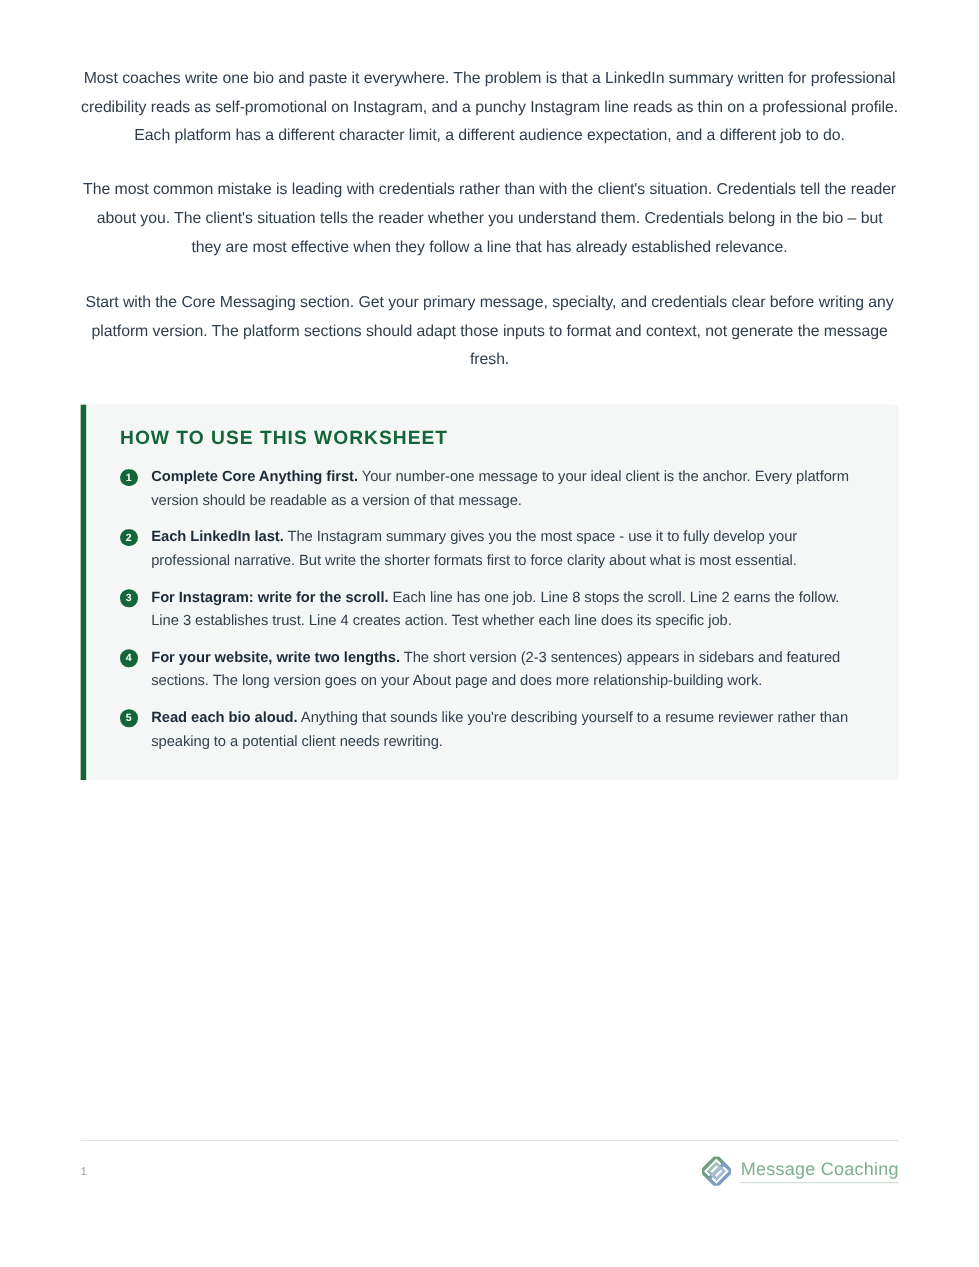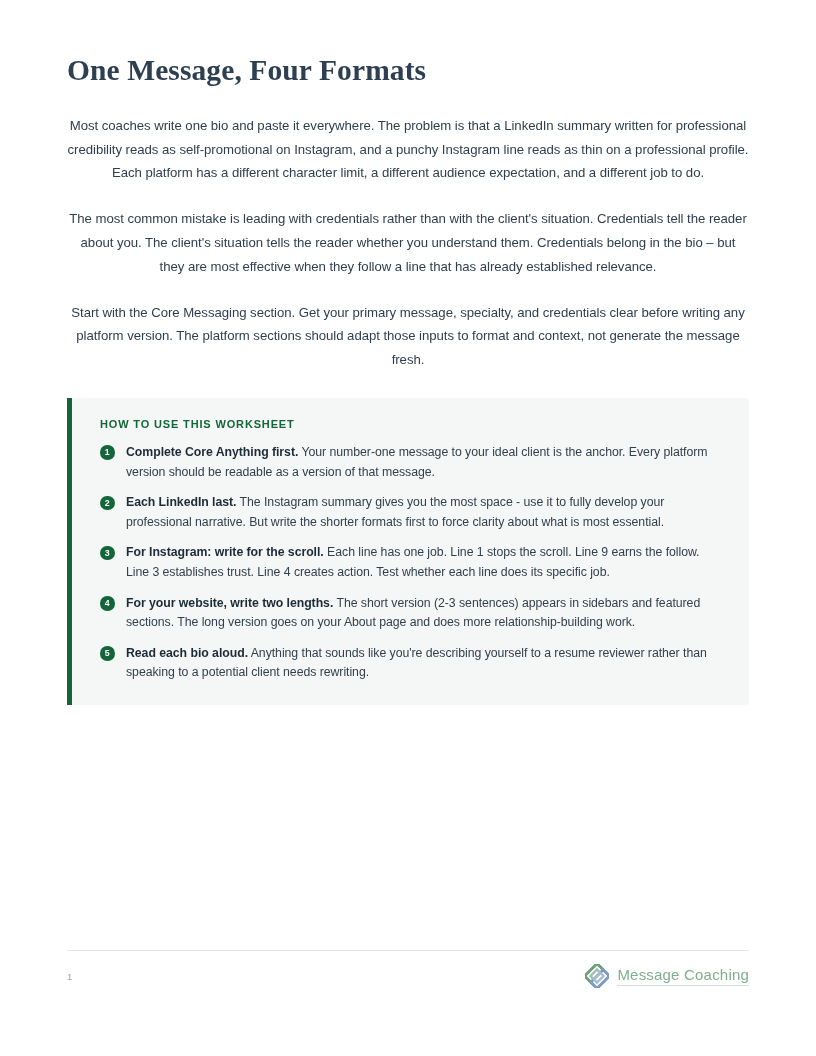--- a/index.html
+++ b/index.html
@@ -56,21 +56,21 @@
     margin-top: 26px;
     background: #f4f7f5;
     border-left: 5px solid #14663a;
     border-radius: 0 4px 4px 0;
     padding: 20px 26px 22px 28px;
     box-sizing: border-box;
     width: 682px;
   }
 
   .callout-title {
-    font-size: 11px;
+    font-size: 16px;
     font-weight: bold;
     color: #14663a;
     letter-spacing: 0.85px;
     margin: 0 0 13px 0;
     text-transform: uppercase;
   }
 
   .tip-list {
     margin: 0;
     padding: 0;
@@ -152,21 +152,20 @@
     line-height: 1.15;
   }
 </style>
 </head>
 <body>
 
 <div class="page">
 
   <div class="content">
 
-    <h1 class="doc-title">One Message, Four Formats</h1>
 
     <p class="para">Most coaches write one bio and paste it everywhere. The problem is that a LinkedIn summary written for professional credibility reads as self-promotional on Instagram, and a punchy Instagram line reads as thin on a professional profile. Each platform has a different character limit, a different audience expectation, and a different job to do.</p>
     <p class="para">The most common mistake is leading with credentials rather than with the client's situation. Credentials tell the reader about you. The client's situation tells the reader whether you understand them. Credentials belong in the bio – but they are most effective when they follow a line that has already established relevance.</p>
     <p class="para">Start with the Core Messaging section. Get your primary message, specialty, and credentials clear before writing any platform version. The platform sections should adapt those inputs to format and context, not generate the message fresh.</p>
 
     <div class="callout">
       <div class="callout-title">HOW TO USE THIS WORKSHEET</div>
 
       <ul class="tip-list">
         <li class="tip">
@@ -175,21 +174,21 @@
           <span>Your number-one message to your ideal client is the anchor. Every platform version should be readable as a version of that message.</span>
         </li>
         <li class="tip">
           <span class="tip-num">2</span>
           <span class="tip-lead">Each LinkedIn last.</span>
           <span>The Instagram summary gives you the most space - use it to fully develop your professional narrative. But write the shorter formats first to force clarity about what is most essential.</span>
         </li>
         <li class="tip">
           <span class="tip-num">3</span>
           <span class="tip-lead">For Instagram: write for the scroll.</span>
-          <span>Each line has one job. Line 1 stops the scroll. Line 9 earns the follow. Line 3 establishes trust. Line 4 creates action. Test whether each line does its specific job.</span>
+          <span>Each line has one job. Line 8 stops the scroll. Line 2 earns the follow. Line 3 establishes trust. Line 4 creates action. Test whether each line does its specific job.</span>
         </li>
         <li class="tip">
           <span class="tip-num">4</span>
           <span class="tip-lead">For your website, write two lengths.</span>
           <span>The short version (2-3 sentences) appears in sidebars and featured sections. The long version goes on your About page and does more relationship-building work.</span>
         </li>
         <li class="tip">
           <span class="tip-num">5</span>
           <span class="tip-lead">Read each bio aloud.</span>
           <span>Anything that sounds like you're describing yourself to a resume reviewer rather than speaking to a potential client needs rewriting.</span>

